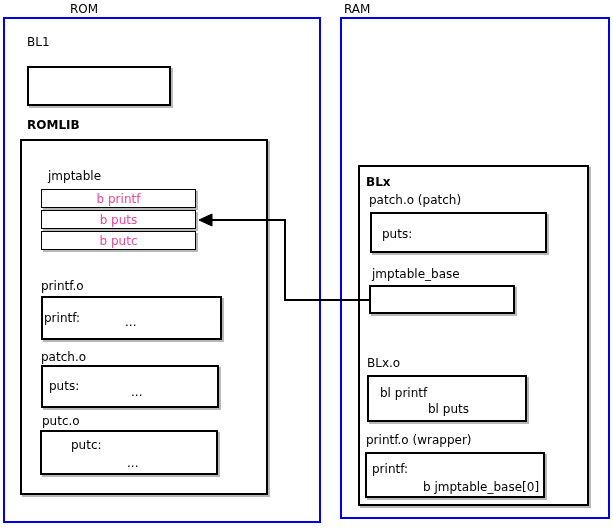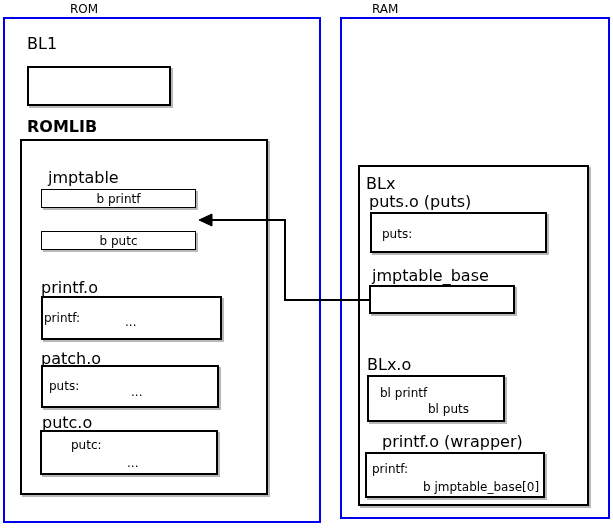--- a/index.html
+++ b/index.html
@@ -10,21 +10,21 @@
   #canvas {
     position: relative;
     width: 613px;
     height: 530px;
     background: #ffffff;
     font-family: "DejaVu Sans", "Liberation Sans", sans-serif;
     overflow: hidden;
   }
   .lbl {
     position: absolute;
-    font-size: 16px;
+    font-size: 12px;
     color: #000000;
     white-space: nowrap;
     line-height: 1;
   }
   .mem-region {
     position: absolute;
     border: 2px solid #0000ee;
     background: #ffffff;
     box-sizing: border-box;
   }
@@ -47,21 +47,21 @@
   }
   .jmprow {
     position: absolute;
     border: 1.5px solid #000000;
     background: #ffffff;
     box-sizing: border-box;
     display: flex;
     align-items: center;
     justify-content: center;
     font-size: 12px;
-    color: #000000;
+    color: #ec4899;
   }
   .boxtext {
     position: absolute;
     font-size: 12px;
     color: #000000;
     white-space: pre;
     line-height: 1.18;
   }
   svg.arrowlayer {
     position: absolute;
@@ -82,63 +82,64 @@
   <div class="box shadow" style="left:27px; top:66px; width:144px; height:40px;">
     <span class="boxtext" style="left:6px; top:6px;"></span>
   </div>
 
   <div class="lbl" style="left:27px; top:119px;font-weight:bold;">ROMLIB</div>
   <div class="box shadow" style="left:20px; top:139px; width:248px; height:356px;"></div>
 
   <div class="lbl" style="left:48px; top:170px;">jmptable</div>
 
   <div class="jmprow shadow" style="left:41px; top:189px; width:155px; height:19px;">b printf</div>
+  <div class="jmprow shadow" style="left:41px; top:210px; width:155px; height:19px;">b puts</div>
   <div class="jmprow shadow" style="left:41px; top:231px; width:155px; height:19px;">b putc</div>
 
   <div class="lbl" style="left:41px; top:280px;">printf.o</div>
   <div class="box shadow" style="left:41px; top:296px; width:181px; height:44px;">
     <span class="boxtext" style="left:1px; top:13px;">printf:</span>
     <span class="boxtext" style="left:82px; top:17px;">...</span>
   </div>
 
   <div class="lbl" style="left:41px; top:351px;">patch.o</div>
   <div class="box shadow" style="left:41px; top:365px; width:178px; height:43px;">
     <span class="boxtext" style="left:6px; top:12px;">puts:</span>
     <span class="boxtext" style="left:88px; top:18px;">...</span>
   </div>
 
   <div class="lbl" style="left:42px; top:415px;">putc.o</div>
   <div class="box shadow" style="left:40px; top:430px; width:178px; height:45px;">
     <span class="boxtext" style="left:1px; top:6px;margin-left:28px;">putc:</span>
     <span class="boxtext" style="left:85px; top:24px;">...</span>
   </div>
 
-  <div class="region-title" style="left:372px; top:3px;">RAM</div>
+  <div class="region-title" style="left:344px; top:3px;">RAM</div>
   <div class="mem-region" style="left:340px; top:17px; width:270px; height:502px;"></div>
 
   <div class="box shadow" style="left:358px; top:165px; width:231px; height:341px;"></div>
-  <div class="lbl" style="left:366px; top:176px;">BLx</div>
+  <div class="lbl" style="left:366px; top:176px;font-weight:bold;">BLx</div>
 
-  <div class="lbl" style="left:369px; top:194px;">puts.o (puts)</div>
+  <div class="lbl" style="left:369px; top:194px;">patch.o (patch)</div>
   <div class="box shadow" style="left:370px; top:212px; width:177px; height:41px;">
     <span class="boxtext" style="left:10px; top:13px;">puts:</span>
   </div>
 
   <div class="lbl" style="left:372px; top:268px;">jmptable_base</div>
   <div class="box shadow" style="left:369px; top:285px; width:146px; height:29px;">
     <span class="boxtext" style="left:6px; top:7px;"></span>
   </div>
 
   <div class="lbl" style="left:367px; top:357px;">BLx.o</div>
-  <div class="box shadow" style="left:367px; top:375px; width:138px; height:47px;">
+  <div class="box shadow" style="left:367px; top:375px; width:160px; height:47px;">
     <span class="boxtext" style="left:11px; top:9px;">bl printf</span>
     <span class="boxtext" style="left:11px; top:25px;margin-left:48px;">bl puts</span>
   </div>
 
-  <div class="lbl" style="left:366px; top:434px;margin-left:16px;">printf.o (wrapper)</div>
+  <div class="lbl" style="left:366px; top:434px;">printf.o (wrapper)</div>
   <div class="box shadow" style="left:365px; top:452px; width:180px; height:46px;">
     <span class="boxtext" style="left:5px; top:8px;">printf:</span>
     <span class="boxtext" style="left:56px; top:26px;">b jmptable_base[0]</span>
   </div>
 
   <svg class="arrowlayer" viewBox="0 0 613 530" xmlns="http://www.w3.org/2000/svg">
     <g>
       <polyline points="369,300 285,300 285,220 206,220" fill="none" stroke="#000000" stroke-width="2"></polyline>
       <polygon points="199,220 212,214 212,226" fill="#000000" stroke="#000000" stroke-width="1"></polygon>
     </g>

